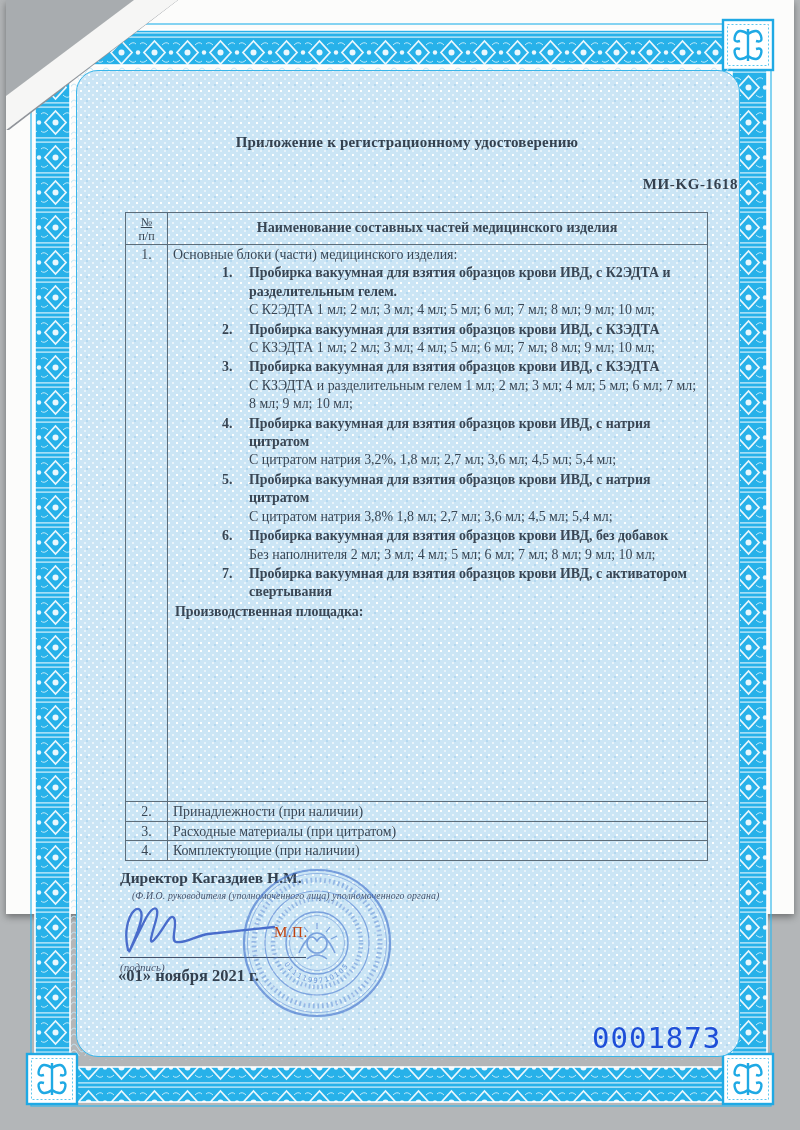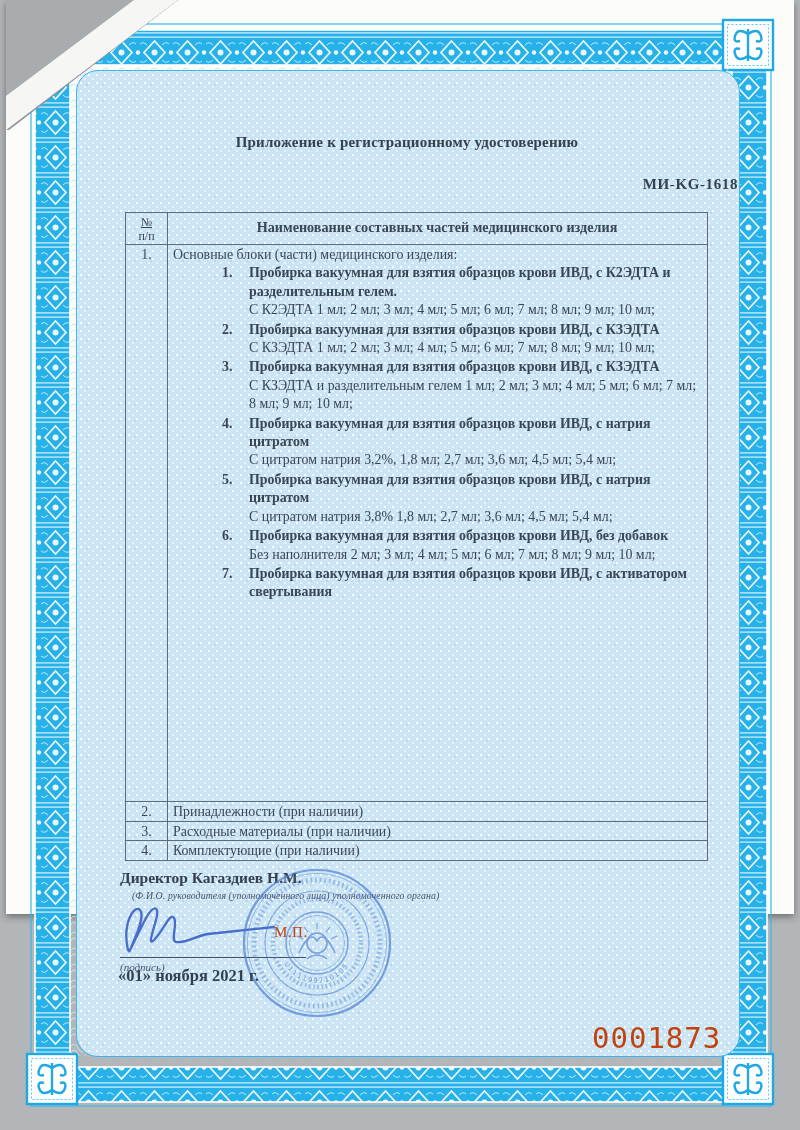--- a/index.html
+++ b/index.html
@@ -66,21 +66,21 @@
   .sign-note{
     position:absolute;left:114px;top:961px;font-size:11px;font-style:italic;color:#46526b;
   }
   .mp{
     position:absolute;left:268px;top:924px;font-size:15px;color:#c2410c;letter-spacing:.5px;
   }
   .doc-date{
     position:absolute;left:112px;top:966px;font-size:16.5px;font-weight:bold;color:#33404f;
   }
   .serial{
-    position:absolute;left:586px;top:1021px;font-size:29px;color:#c2410c;
+    position:absolute;left:586px;top:1021px;font-size:29px;color:#1d4ed8;
     font-family:"DejaVu Sans Mono","DejaVu Sans",monospace;letter-spacing:1px;
   }
   .sig-svg{position:absolute;left:108px;top:894px;}
   .stamp-svg{position:absolute;left:235px;top:865px;opacity:.85;}
   
   .fold-gray{
     position:absolute;left:0;top:0;width:172px;height:130px;
     clip-path:polygon(0 0,172px 0,0 130px);
     background:#a8acaf;
   }
@@ -215,30 +215,31 @@
             <div class="d">С цитратом натрия 3,8% 1,8 мл; 2,7 мл; 3,6 мл; 4,5 мл; 5,4 мл;</div>
           </li>
           <li>
             <span class="n">6.</span><span class="t">Пробирка вакуумная для взятия образцов крови ИВД, без добавок</span>
             <div class="d">Без наполнителя 2 мл; 3 мл; 4 мл; 5 мл; 6 мл; 7 мл; 8 мл; 9 мл; 10 мл;</div>
           </li>
           <li>
             <span class="n">7.</span><span class="t">Пробирка вакуумная для взятия образцов крови ИВД, с активатором свертывания</span>
           </li>
         </ol>
+        <div class="prod">Производственная площадка:</div>
       </div>
     </div>
 
     <div class="trow smallrow">
       <div class="c1">2.</div>
       <div class="c2">Принадлежности (при наличии)</div>
     </div>
     <div class="trow smallrow">
       <div class="c1">3.</div>
-      <div class="c2">Расходные материалы (при наличии)</div>
+      <div class="c2">Расходные материалы (при цитратом)</div>
     </div>
     <div class="trow smallrow">
       <div class="c1">4.</div>
       <div class="c2">Комплектующие (при наличии)</div>
     </div>
   </div>
 
   <div class="director">Директор Кагаздиев Н.М.</div>
   <div class="fio-note">(Ф.И.О. руководителя (уполномоченного лица) уполномоченного органа)</div>
 

